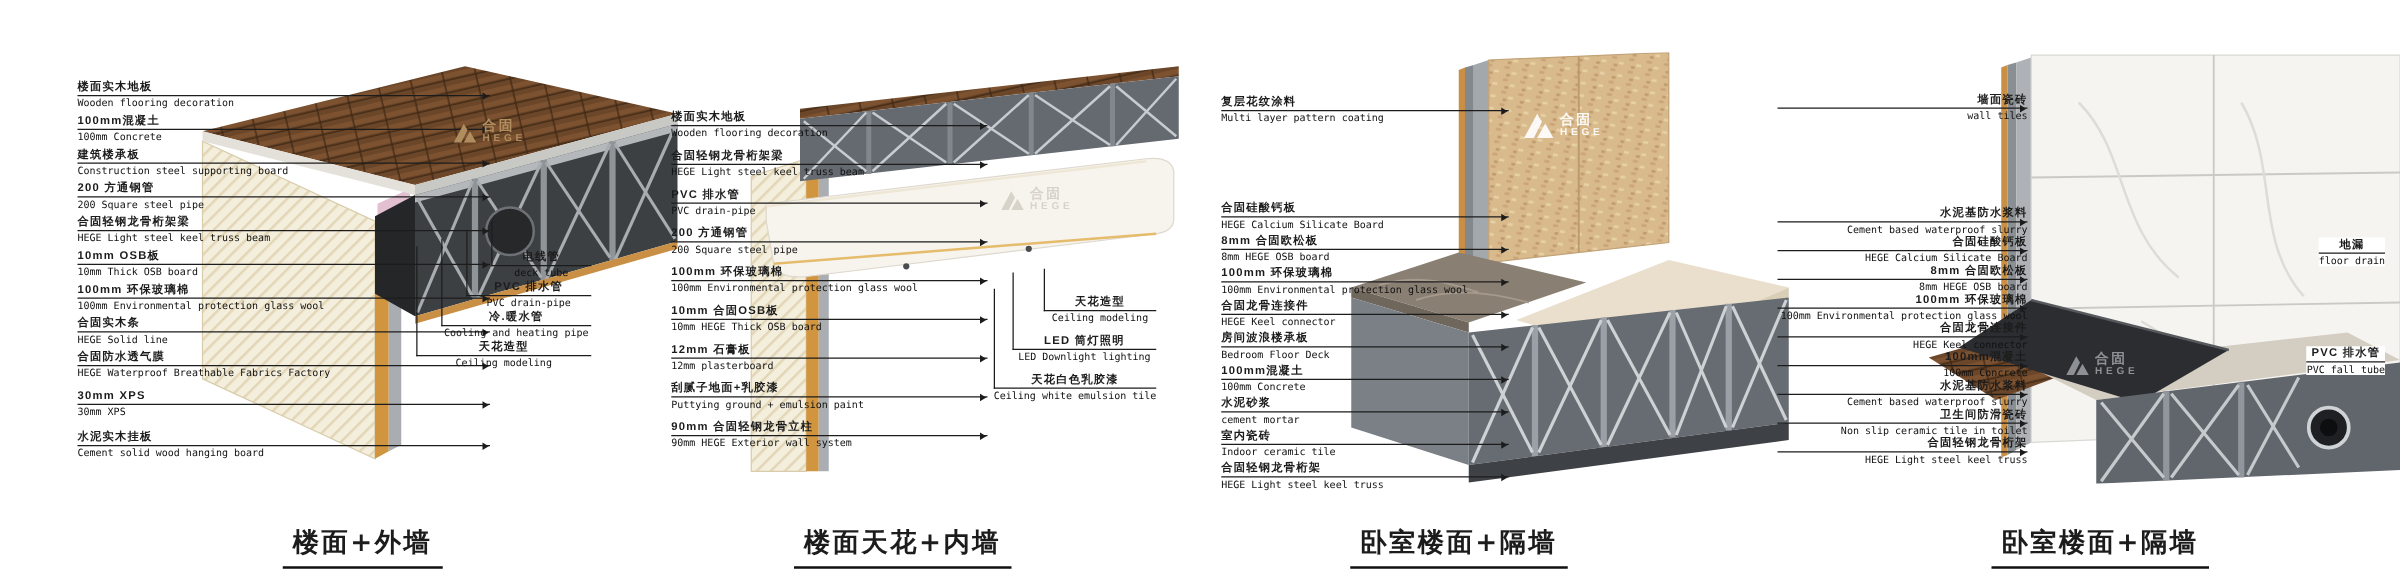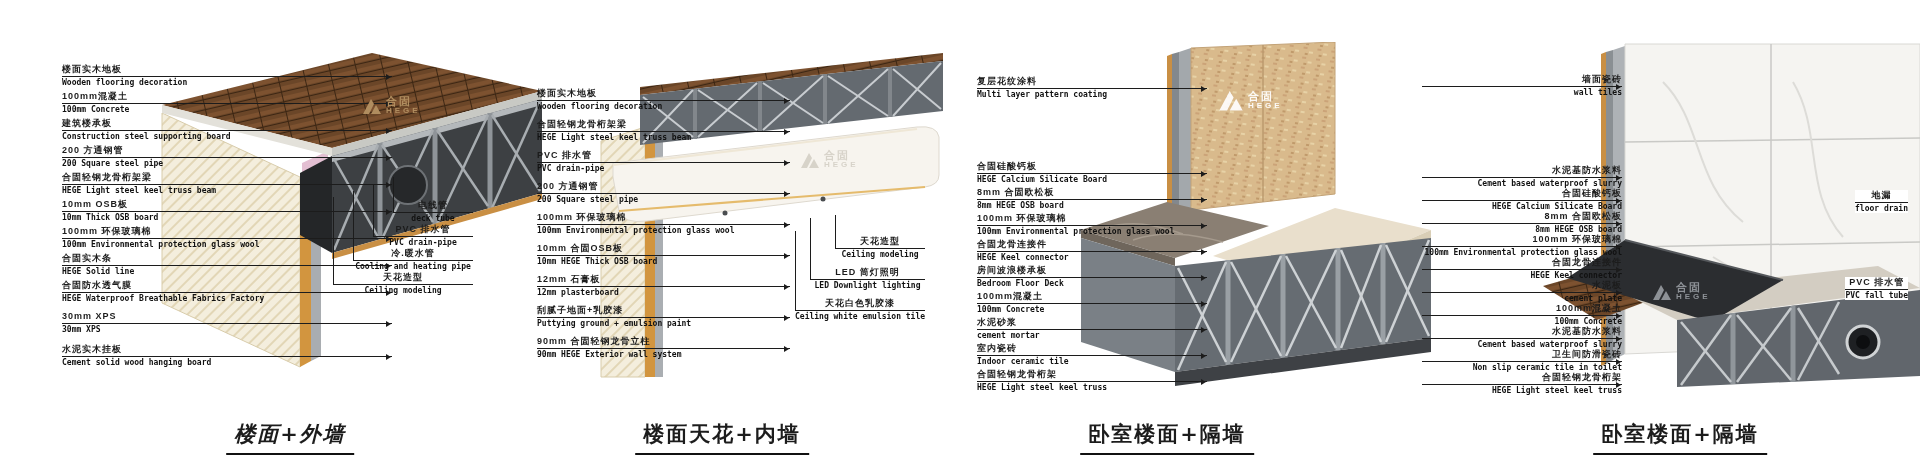--- a/index.html
+++ b/index.html
@@ -5,21 +5,21 @@
   html,body{margin:0;padding:0;background:#fff;}
   .canvas{position:relative;width:1920px;height:458px;background:#ffffff;overflow:hidden;
           font-family:"Liberation Sans","DejaVu Sans",sans-serif;color:#1c1c1c;}
   svg.illus{position:absolute;z-index:1;}
   
   .labels{position:absolute;z-index:2;display:flex;flex-direction:column;}
   .callout{position:relative;}
   .callout .cn{position:relative;font-size:9px;font-weight:bold;letter-spacing:1px;line-height:10px;
                padding-bottom:2px;border-bottom:1px solid #1c1c1c;white-space:nowrap;}
   .callout .en{font-family:"DejaVu Sans Mono","Liberation Mono",monospace;font-size:8px;line-height:9px;
-               padding-top:1px;white-space:nowrap;color:#111;font-weight:bold;}
+               padding-top:1px;white-space:nowrap;color:#111;}
   
   .ll .callout .cn::after{content:'';position:absolute;right:-2px;bottom:-4px;width:0;height:0;
                border:3px solid transparent;border-left:5px solid #1c1c1c;}
   
   .lr{align-items:flex-end;}
   .lr .callout .cn,.lr .callout .en{text-align:center;}
   .lr .callout .cn::before{content:'';position:absolute;left:0;bottom:-1px;width:0;
                border-left:1px solid #1c1c1c;}
   
   #p1l{left:62px;top:64px;width:330px;}
@@ -54,21 +54,21 @@
   
   #p4l{left:1422px;top:74px;width:200px;text-align:right;}
   #p4l div.callout{margin-bottom:0px;}
   #p4l div.callout:nth-of-type(1){margin-bottom:68px;}
   #p4r{left:1800px;top:190px;width:108px;z-index:3;}
   #p4r div.callout{margin-bottom:64px;background:#fff;}
   
   .title{position:absolute;top:420px;transform:translateX(-50%);z-index:2;
          font-family:"DejaVu Serif","Liberation Serif",serif;font-size:21px;font-weight:600;
          letter-spacing:2px;border-bottom:2px solid #111;padding:0 8px 5px;white-space:nowrap;}
-  #t1{left:290px;font-style:italic;} #t2{left:722px;} #t3{left:1167px;} #t4{left:1680px;}
+  #t1{left:290px;} #t2{left:722px;} #t3{left:1167px;} #t4{left:1680px;}
   
   .hege{position:absolute;display:flex;align-items:center;gap:4px;z-index:3;}
   .hege .txt{display:flex;flex-direction:column;line-height:1;}
   .hege .cnm{font-size:11px;font-weight:bold;letter-spacing:2px;}
   .hege .enm{font-size:8px;font-weight:bold;letter-spacing:3px;}
   #wm1{left:362px;top:96px;color:#b08d5f;}
   #wm2{left:800px;top:150px;color:#b9b3a6;opacity:.5;}
   #wm3{left:1218px;top:88px;color:#ffffff;opacity:.92;}
   #wm4{left:1652px;top:282px;color:#8d9196;}
 </style>
@@ -516,24 +516,20 @@
       <div class="callout">
         <div class="cn">100mm 环保玻璃棉</div>
         <div class="en">100mm Environmental protection glass wool</div>
       </div>
 
       <div class="callout">
         <div class="cn">合固龙骨连接件</div>
         <div class="en">HEGE Keel connector</div>
       </div>
 
-      <div class="callout">
-        <div class="cn">水泥板</div>
-        <div class="en">cement plate</div>
-      </div>
 
       <div class="callout">
         <div class="cn">100mm混凝土</div>
         <div class="en">100mm Concrete</div>
       </div>
 
       <div class="callout">
         <div class="cn">水泥基防水浆料</div>
         <div class="en">Cement based waterproof slurry</div>
       </div>

